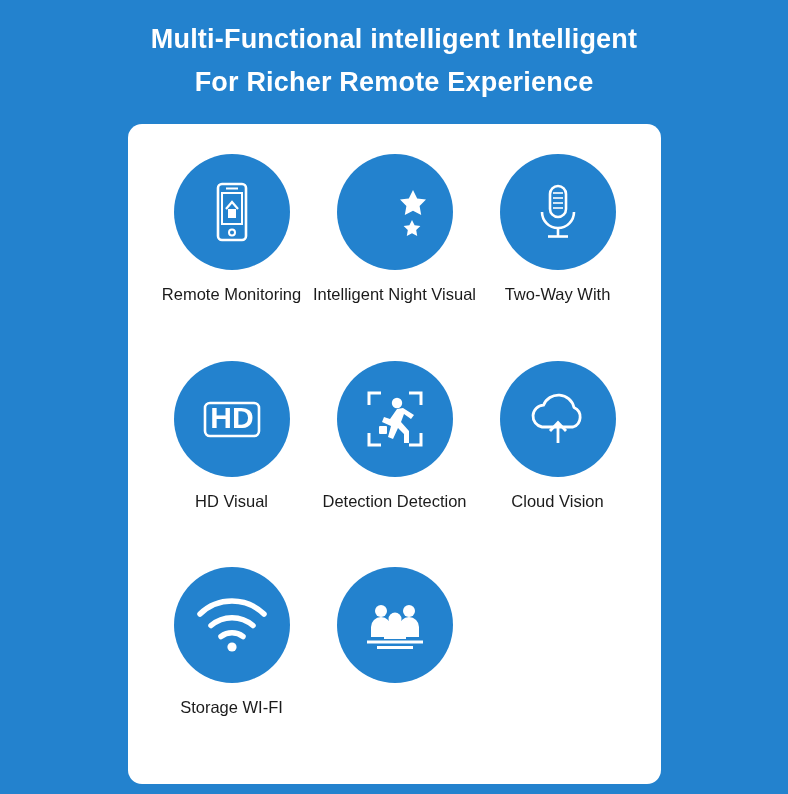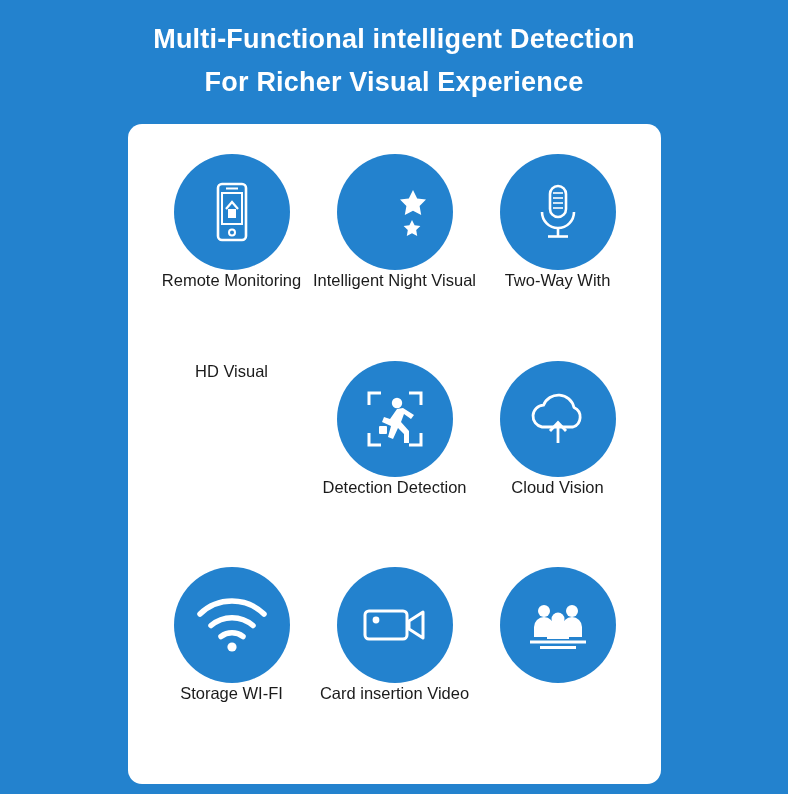--- a/index.html
+++ b/index.html
@@ -58,42 +58,43 @@
     width: 116px;
     height: 116px;
     border-radius: 50%;
     background: #2382ce;
     display: flex;
     align-items: center;
     justify-content: center;
     box-sizing: border-box;
   }
   .label {
+    margin-top: 14px;
     font-size: 16.5px;
     color: #1b1b1b;
     text-align: center;
     line-height: 20px;
     white-space: nowrap;
   }
   svg { display: block; }
   .hd-text {
     font-family: "Liberation Sans", sans-serif;
     font-size: 30px;
     font-weight: bold;
     fill: #ffffff;
   }
 </style>
 </head>
 <body>
 
 <div class="page">
 
   <div class="headline">
-    <div class="headline-line">Multi-Functional intelligent Detection</div>
-    <div class="headline-line">For Richer Visual Experience</div>
+    <div class="headline-line">Multi-Functional intelligent Intelligent</div>
+    <div class="headline-line">For Richer Remote Experience</div>
   </div>
 
   <div class="card">
     <div class="grid">
 
       <div class="cell">
         <div class="circle">
           <span>
             <svg width="72" height="72" viewBox="0 0 72 72">
               <rect x="22" y="8" width="28" height="56" rx="4" ry="4" fill="none" stroke="#ffffff" stroke-width="2.6"></rect>
@@ -133,20 +134,28 @@
               <path d="M20 36 a16 16 0 0 0 32 0" fill="none" stroke="#ffffff" stroke-width="2.6"></path>
               <line x1="36" y1="52" x2="36" y2="60" stroke="#ffffff" stroke-width="2.6"></line>
               <line x1="26" y1="60.5" x2="46" y2="60.5" stroke="#ffffff" stroke-width="2.6"></line>
             </svg>
           </span>
         </div>
         <div class="label">Two-Way With</div>
       </div>
 
       <div class="cell">
+        <div class="circle">
+          <span>
+            <svg width="80" height="72" viewBox="0 0 80 72">
+              <rect x="13" y="20" width="54" height="33" rx="5" ry="5" fill="none" stroke="#ffffff" stroke-width="2.6"></rect>
+              <text class="hd-text" x="40" y="45" text-anchor="middle">HD</text>
+            </svg>
+          </span>
+        </div>
         <div class="label">HD Visual</div>
       </div>
 
       <div class="cell">
         <div class="circle">
           <span>
             <svg width="76" height="76" viewBox="0 0 76 76">
               <polyline points="12,24 12,12 24,12" fill="none" stroke="#ffffff" stroke-width="3"></polyline>
               <polyline points="52,12 64,12 64,24" fill="none" stroke="#ffffff" stroke-width="3"></polyline>
               <polyline points="64,52 64,64 52,64" fill="none" stroke="#ffffff" stroke-width="3"></polyline>
@@ -180,32 +189,20 @@
               <path d="M8 22 a46 46 0 0 1 64 0" fill="none" stroke="#ffffff" stroke-width="5.5" stroke-linecap="round"></path>
               <path d="M19 33.5 a32 32 0 0 1 42 0" fill="none" stroke="#ffffff" stroke-width="5.5" stroke-linecap="round"></path>
               <path d="M29 44.5 a18.5 18.5 0 0 1 22 0" fill="none" stroke="#ffffff" stroke-width="5.5" stroke-linecap="round"></path>
               <circle cx="40" cy="55" r="4.6" fill="#ffffff"></circle>
             </svg>
           </span>
         </div>
         <div class="label">Storage WI-FI</div>
       </div>
 
-      <div class="cell">
-        <div class="circle">
-          <span>
-            <svg width="80" height="64" viewBox="0 0 80 64">
-              <rect x="10" y="18" width="42" height="28" rx="4" ry="4" fill="none" stroke="#ffffff" stroke-width="3"></rect>
-              <circle cx="21" cy="27" r="3.4" fill="#ffffff"></circle>
-              <polygon points="54,28 68,19 68,45 54,36" fill="none" stroke="#ffffff" stroke-width="3" stroke-linejoin="round"></polygon>
-            </svg>
-          </span>
-        </div>
-        <div class="label">Card insertion Video</div>
-      </div>
 
       <div class="cell">
         <div class="circle">
           <span>
             <svg width="80" height="72" viewBox="0 0 80 72">
               <circle cx="26" cy="22" r="6" fill="#ffffff"></circle>
               <path d="M16 48 v-10 a10 10 0 0 1 20 0 v10 Z" fill="#ffffff"></path>
               <circle cx="54" cy="22" r="6" fill="#ffffff"></circle>
               <path d="M44 48 v-10 a10 10 0 0 1 20 0 v10 Z" fill="#ffffff"></path>
               <circle cx="40" cy="30" r="6.5" fill="#ffffff"></circle>

